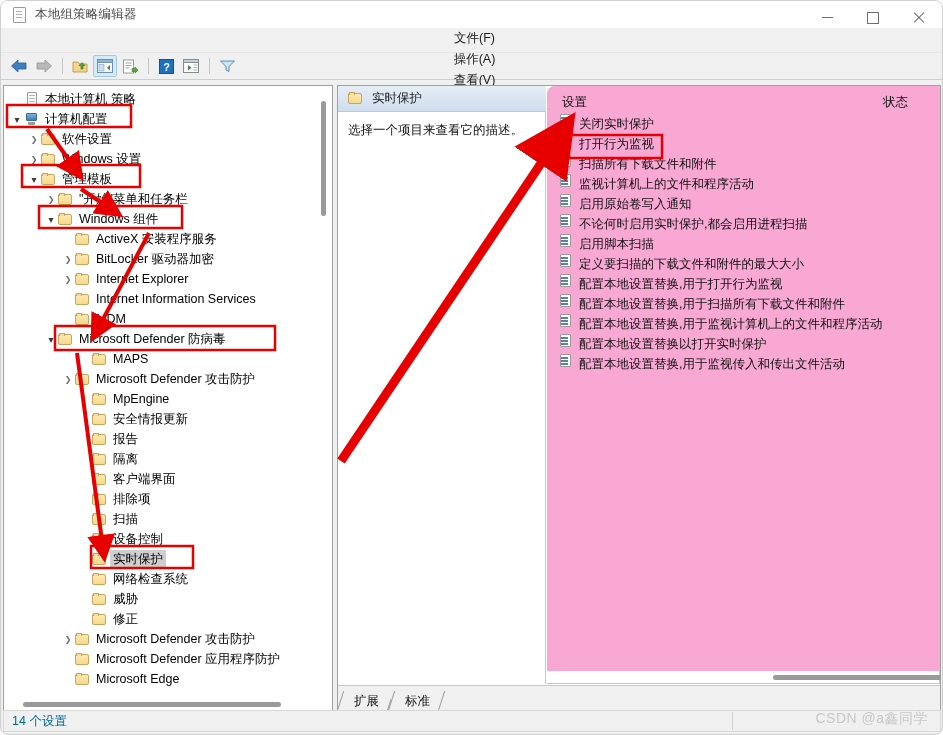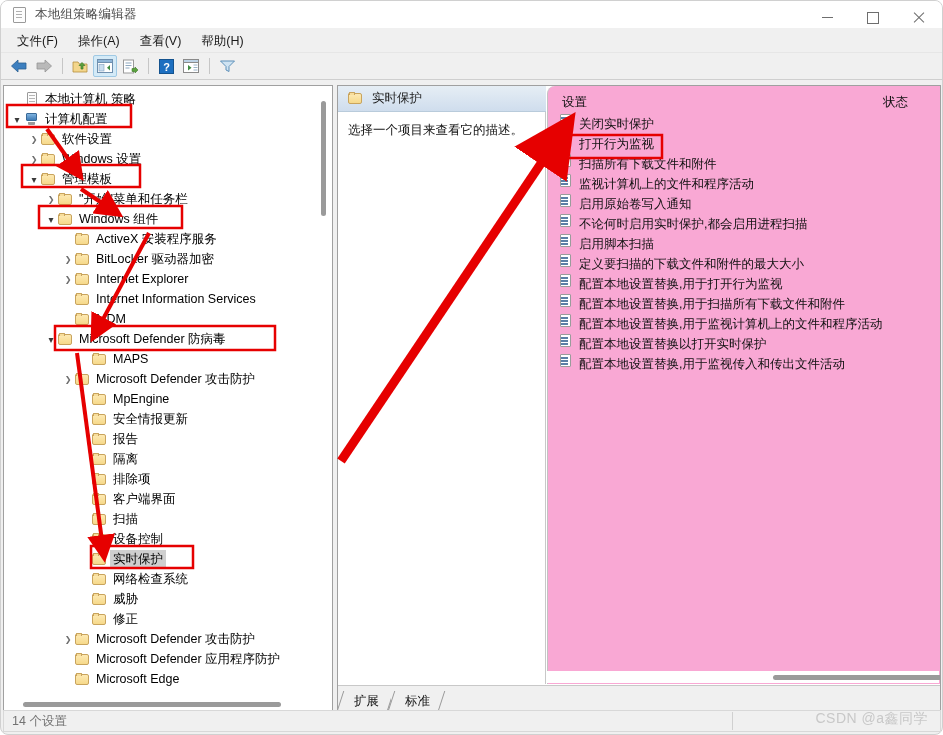--- a/index.html
+++ b/index.html
@@ -82,23 +82,24 @@
     content:""; position:absolute; left:-1px; top:5px; width:14px; height:1px; background:#6e6e6e;
   }
   .winbtn .clo:before { transform: rotate(45deg); }
   .winbtn .clo:after  { transform: rotate(-45deg); }
 
   
   .menubar {
     height: 24px;
     background: #f0f0f0;
     display: flex;
-    align-items: flex-end;
+    align-items: center;
     padding-left: 6px;
     border-bottom: 1px solid #e6e6e6;
+    flex-direction: column;
   }
   .menuitem {
     font-size: 12.5px;
     color: #1a1a1a;
     padding: 2px 10px;
     white-space: nowrap;
   }
 
   
   .toolbar {
@@ -396,21 +397,21 @@
     position: absolute;
     left: 2px; bottom: 2px;
     width: 938px;
     height: 22px;
     background: #f0f0f0;
     border: 1px solid #d8d8d8;
     box-sizing: border-box;
     display: flex;
     align-items: center;
     font-size: 12.5px;
-    color: #737373;
+    color: #0369a1;
   }
   .status-seg1 { padding-left: 8px; width: 720px; }
   .status-div { width:1px; height:18px; background:#d0d0d0; }
 
   .watermark {
     position: absolute;
     right: 14px; bottom: 6px;
     font-size: 14px;
     color: #c8c8c8;
     letter-spacing: .5px;
@@ -607,26 +608,26 @@
               <span class="tlabel">报告</span>
             </div>
             <div class="trow" style="padding-left: 74px;">
               <span class="chev "></span>
               <span class="folder"></span>
               <span class="tlabel">隔离</span>
             </div>
             <div class="trow" style="padding-left: 74px;">
               <span class="chev "></span>
               <span class="folder"></span>
+              <span class="tlabel">客户端界面</span>
+            </div>
+            <div class="trow" style="padding-left: 74px;">
+              <span class="chev "></span>
+              <span class="folder"></span>
               <span class="tlabel">排除项</span>
-            </div>
-            <div class="trow" style="padding-left: 74px;">
-              <span class="chev "></span>
-              <span class="folder"></span>
-              <span class="tlabel">客户端界面</span>
             </div>
             <div class="trow" style="padding-left: 74px;">
               <span class="chev "></span>
               <span class="folder"></span>
               <span class="tlabel">扫描</span>
             </div>
             <div class="trow" style="padding-left: 74px;">
               <span class="chev "></span>
               <span class="folder"></span>
               <span class="tlabel">设备控制</span>

